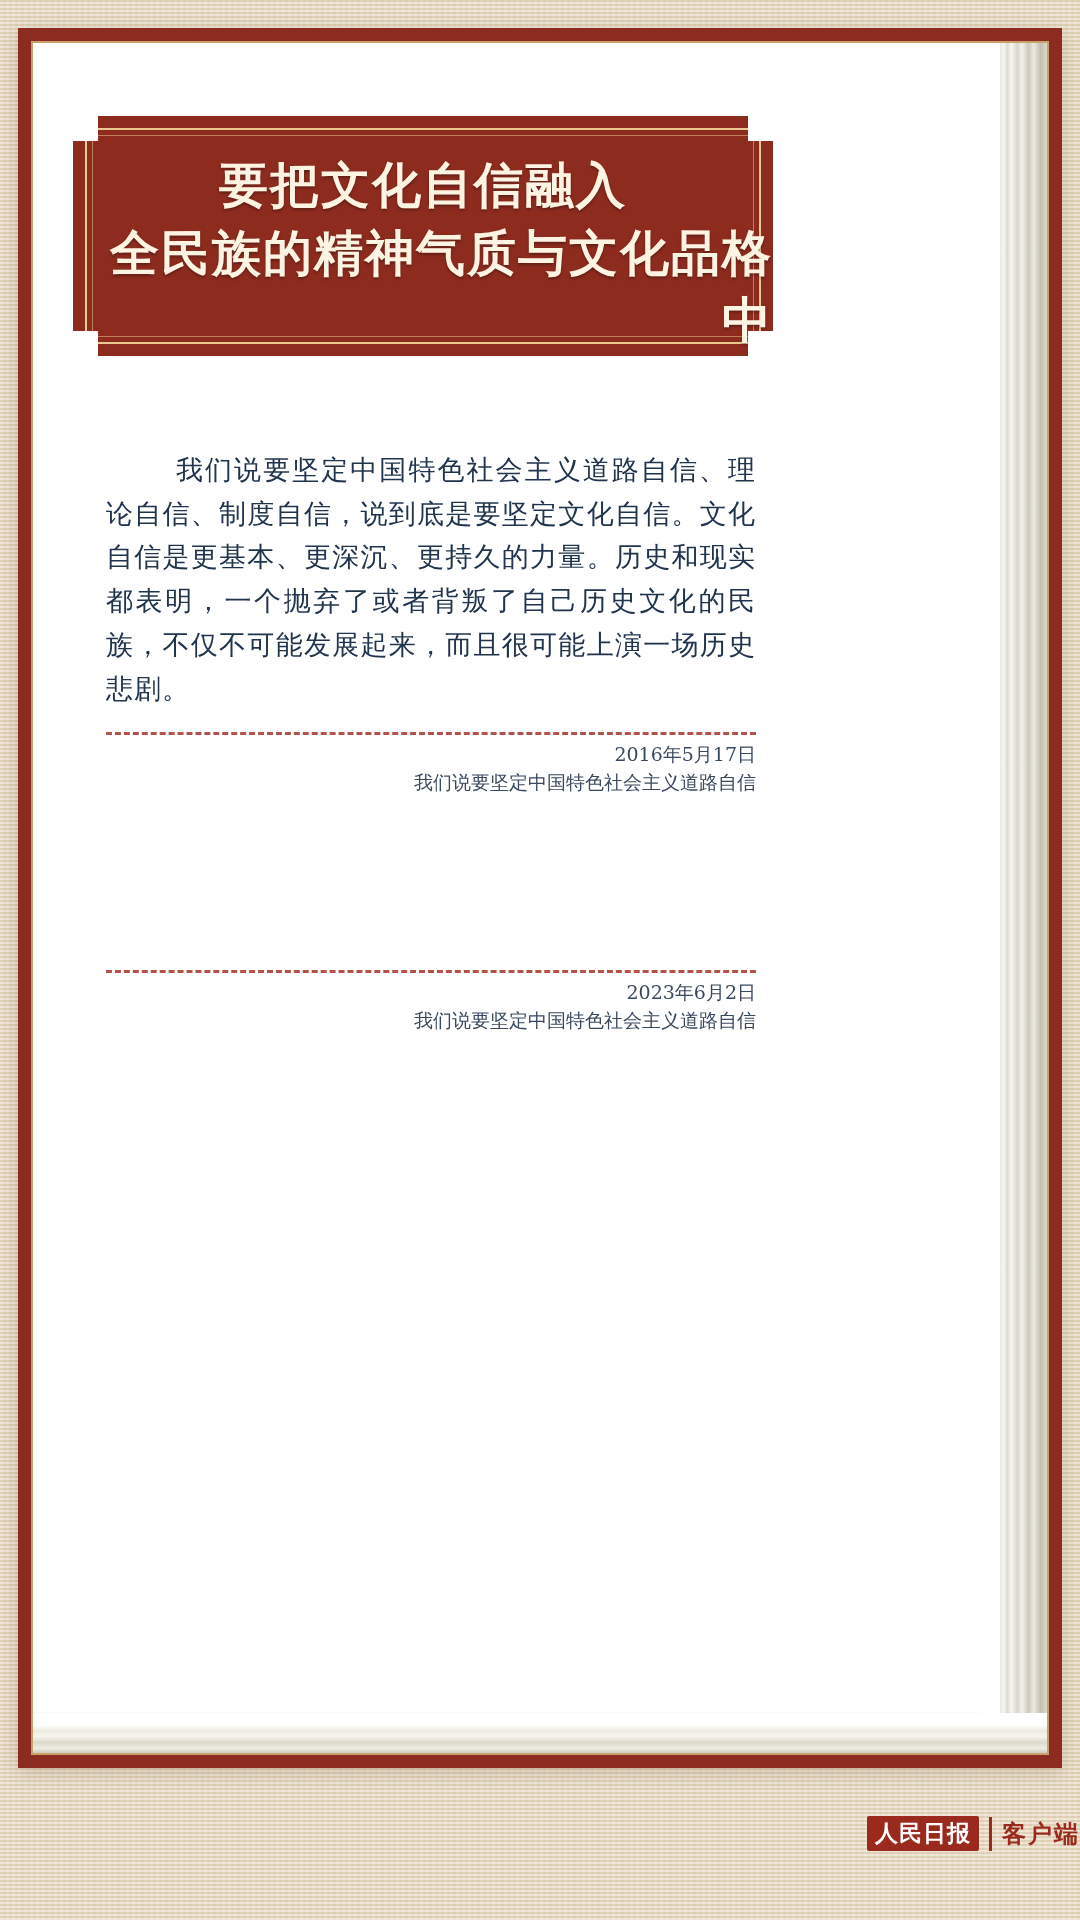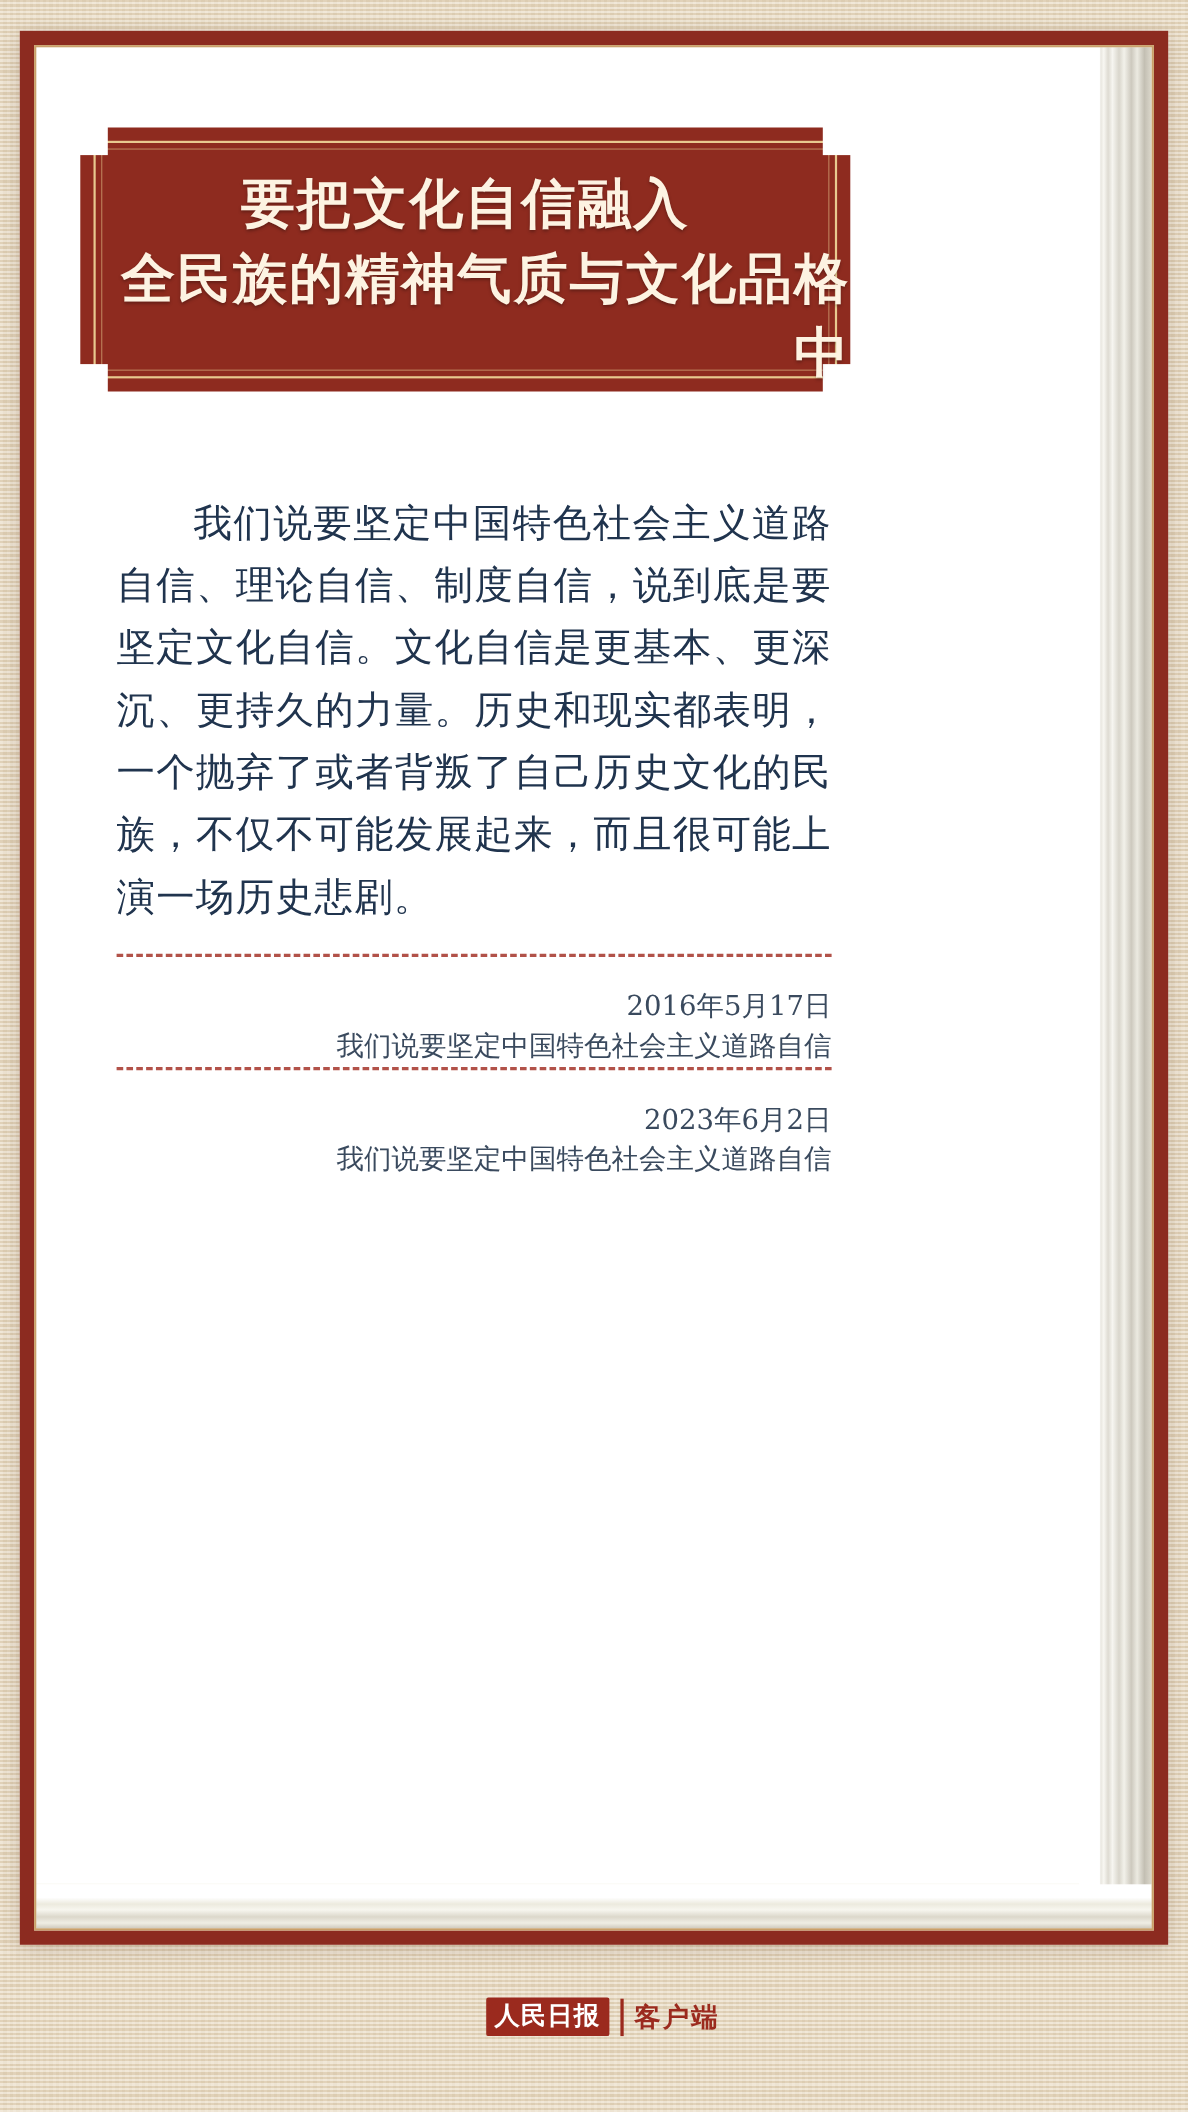--- a/index.html
+++ b/index.html
@@ -157,49 +157,49 @@
   .quote {
     position: absolute;
     left: 88px;
     width: 650px;
   }
   .quote.q1 { top: 420px; }
   .quote.q2 { top: 920px; }
 
   .quote-body {
     font-family: "DejaVu Serif", "Liberation Serif", serif;
-    font-size: 35px;
+    font-size: 27px;
     line-height: 1.62;
     color: #20344e;
     text-align: justify;
     text-indent: 70px;
     letter-spacing: 1px;
   }
   .dash-rule {
     margin-top: 22px;
     height: 0;
     border-top: 3px dashed #a5352a;
     opacity: .85;
   }
   .attrib {
-    margin-top: 27px;
+    margin-top: 6px;
     text-align: right;
     color: #3a4a5e;
     font-family: "DejaVu Serif", "Liberation Serif", serif;
-    font-size: 25px;
+    font-size: 19px;
     line-height: 1.45;
   }
   .attrib .src { display: block; }
 
   
   .footer {
     position: absolute;
     left: 16px; right: 0;
     bottom: 44px;
-    text-align: center;
+    text-align: right;
     height: 60px;
   }
   .footer-inner {
     display: inline-flex;
     align-items: center;
     gap: 10px;
   }
   .brand-mark {
     font-family: "DejaVu Serif", "Liberation Serif", serif;
     font-weight: 700;

